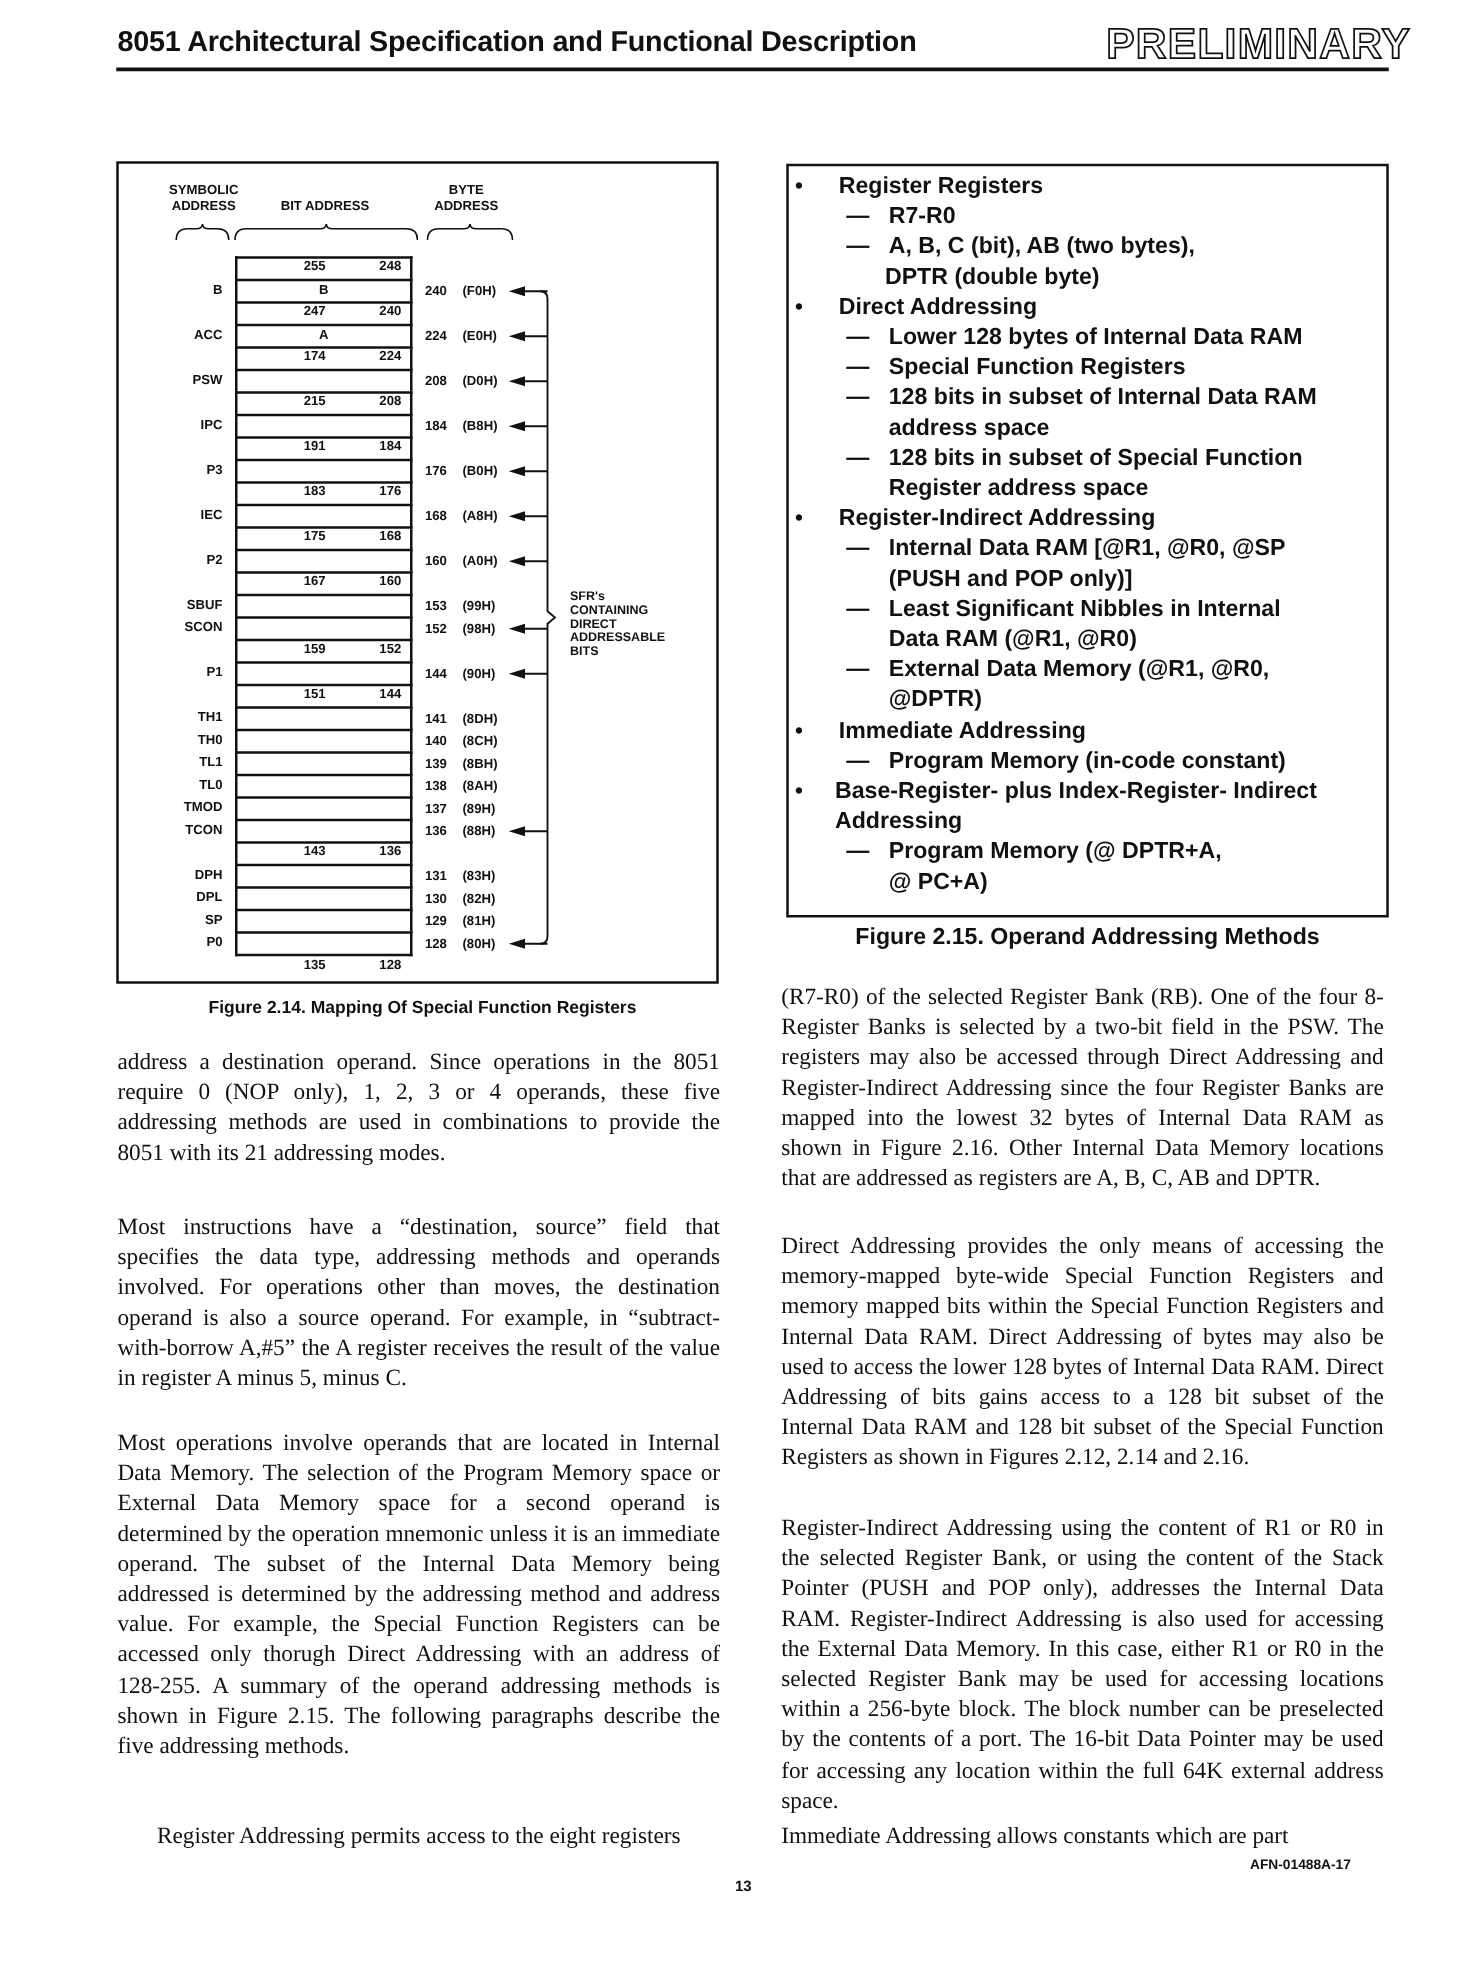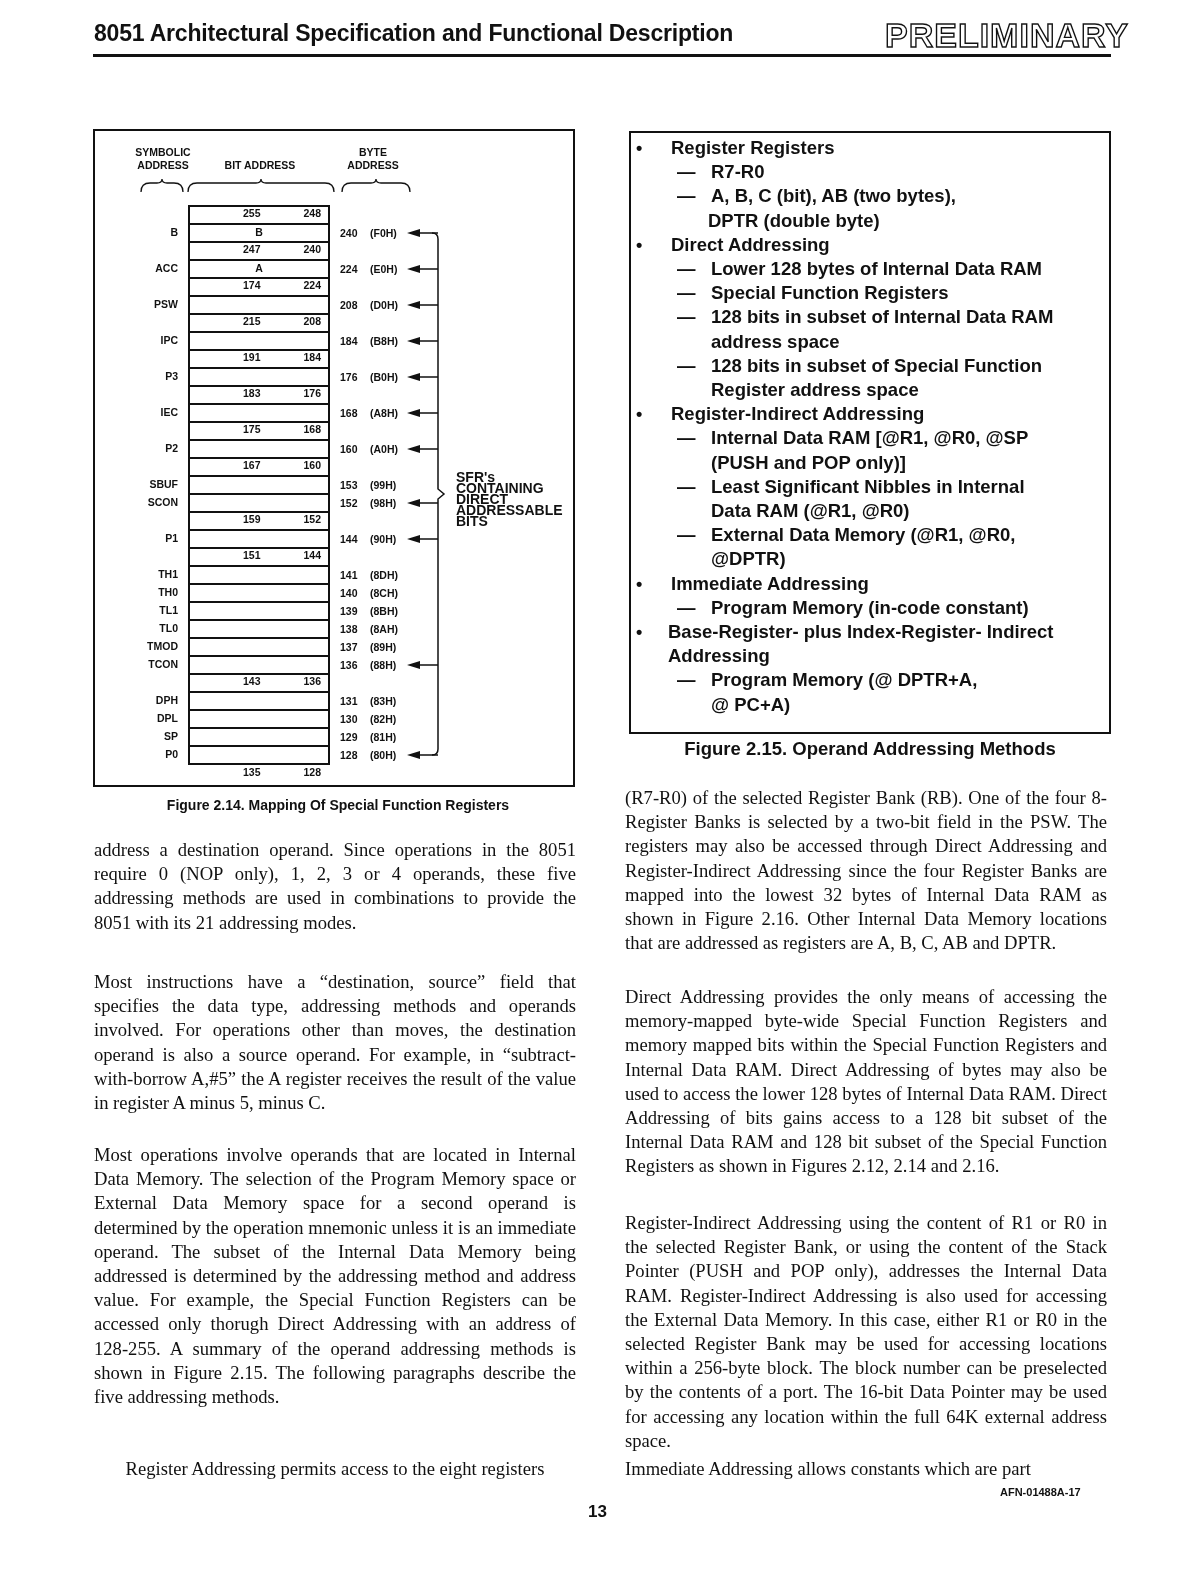--- a/index.html
+++ b/index.html
@@ -15,37 +15,37 @@
   
   .fig14 { position: absolute; left: 93px; top: 129px; width: 482px; height: 658px; border: 2px solid #111; box-sizing: border-box; }
   .dg { position: absolute; font-family: "Liberation Sans", "DejaVu Sans", sans-serif; font-weight: bold; font-size: 10.5px; color: #111; white-space: nowrap; }
   .hcap { text-align: center; line-height: 13px; }
   .reg-row { position: absolute; left: 188px; width: 142px; box-sizing: border-box; border-top: 2px solid #111; }
   .bitnum-l { position: absolute; left: 195px; margin-left: 48px; }
   .bitnum-r { position: absolute; width: 26px; text-align: right; left: 295px; }
   .sym { position: absolute; width: 80px; text-align: right; left: 98px; }
   .byte { position: absolute; left: 340px; }
   .hex { position: absolute; left: 370px; }
-  .sfr-note { position: absolute; left: 456px; top: 452px; font-size: 14px; line-height: 11px; }
+  .sfr-note { position: absolute; left: 456px; top: 452px; font-size: 10px; line-height: 11px; }
 
   .cap14 { position: absolute; left: 93px; top: 797px; width: 490px; text-align: center; font-size: 14px; font-weight: bold; }
 
   
   .fig15 { position: absolute; left: 629px; top: 131px; width: 482px; height: 603px; border: 2px solid #111; box-sizing: border-box; }
   .m-item { position: absolute; font-family: "Liberation Sans", "DejaVu Sans", sans-serif; font-weight: bold; font-size: 18.5px; line-height: 24px; color: #111; white-space: nowrap; }
   .bullet { position: absolute; left: 636px; font-size: 18px; }
   .dash { position: absolute; left: 677px; }
   .cap15 { position: absolute; left: 629px; top: 738px; width: 482px; text-align: center; font-size: 18.5px; font-weight: bold; }
 
   
   .para { position: absolute; font-family: "Liberation Serif", "DejaVu Serif", serif; font-size: 18.6px; line-height: 24.2px; text-align: justify; color: #111; }
   .lcol { left: 94px; width: 482px; }
   .rcol { left: 625px; width: 482px; }
 
-  .pagenum { position: absolute; left: 588px; top: 1502px; font-size: 17px; font-weight: bold; }
+  .pagenum { position: absolute; left: 588px; top: 1502px; font-size: 12px; font-weight: bold; }
   .docid { position: absolute; left: 1000px; top: 1486px; font-size: 11px; font-weight: bold; }
 </style>
 </head>
 <body>
 
 <div class="hdr-title sans">8051 Architectural Specification and Functional Description</div>
 <div class="hdr-prelim sans">PRELIMINARY</div>
 <div class="hdr-rule"></div>
 
 <div class="fig14"></div>

